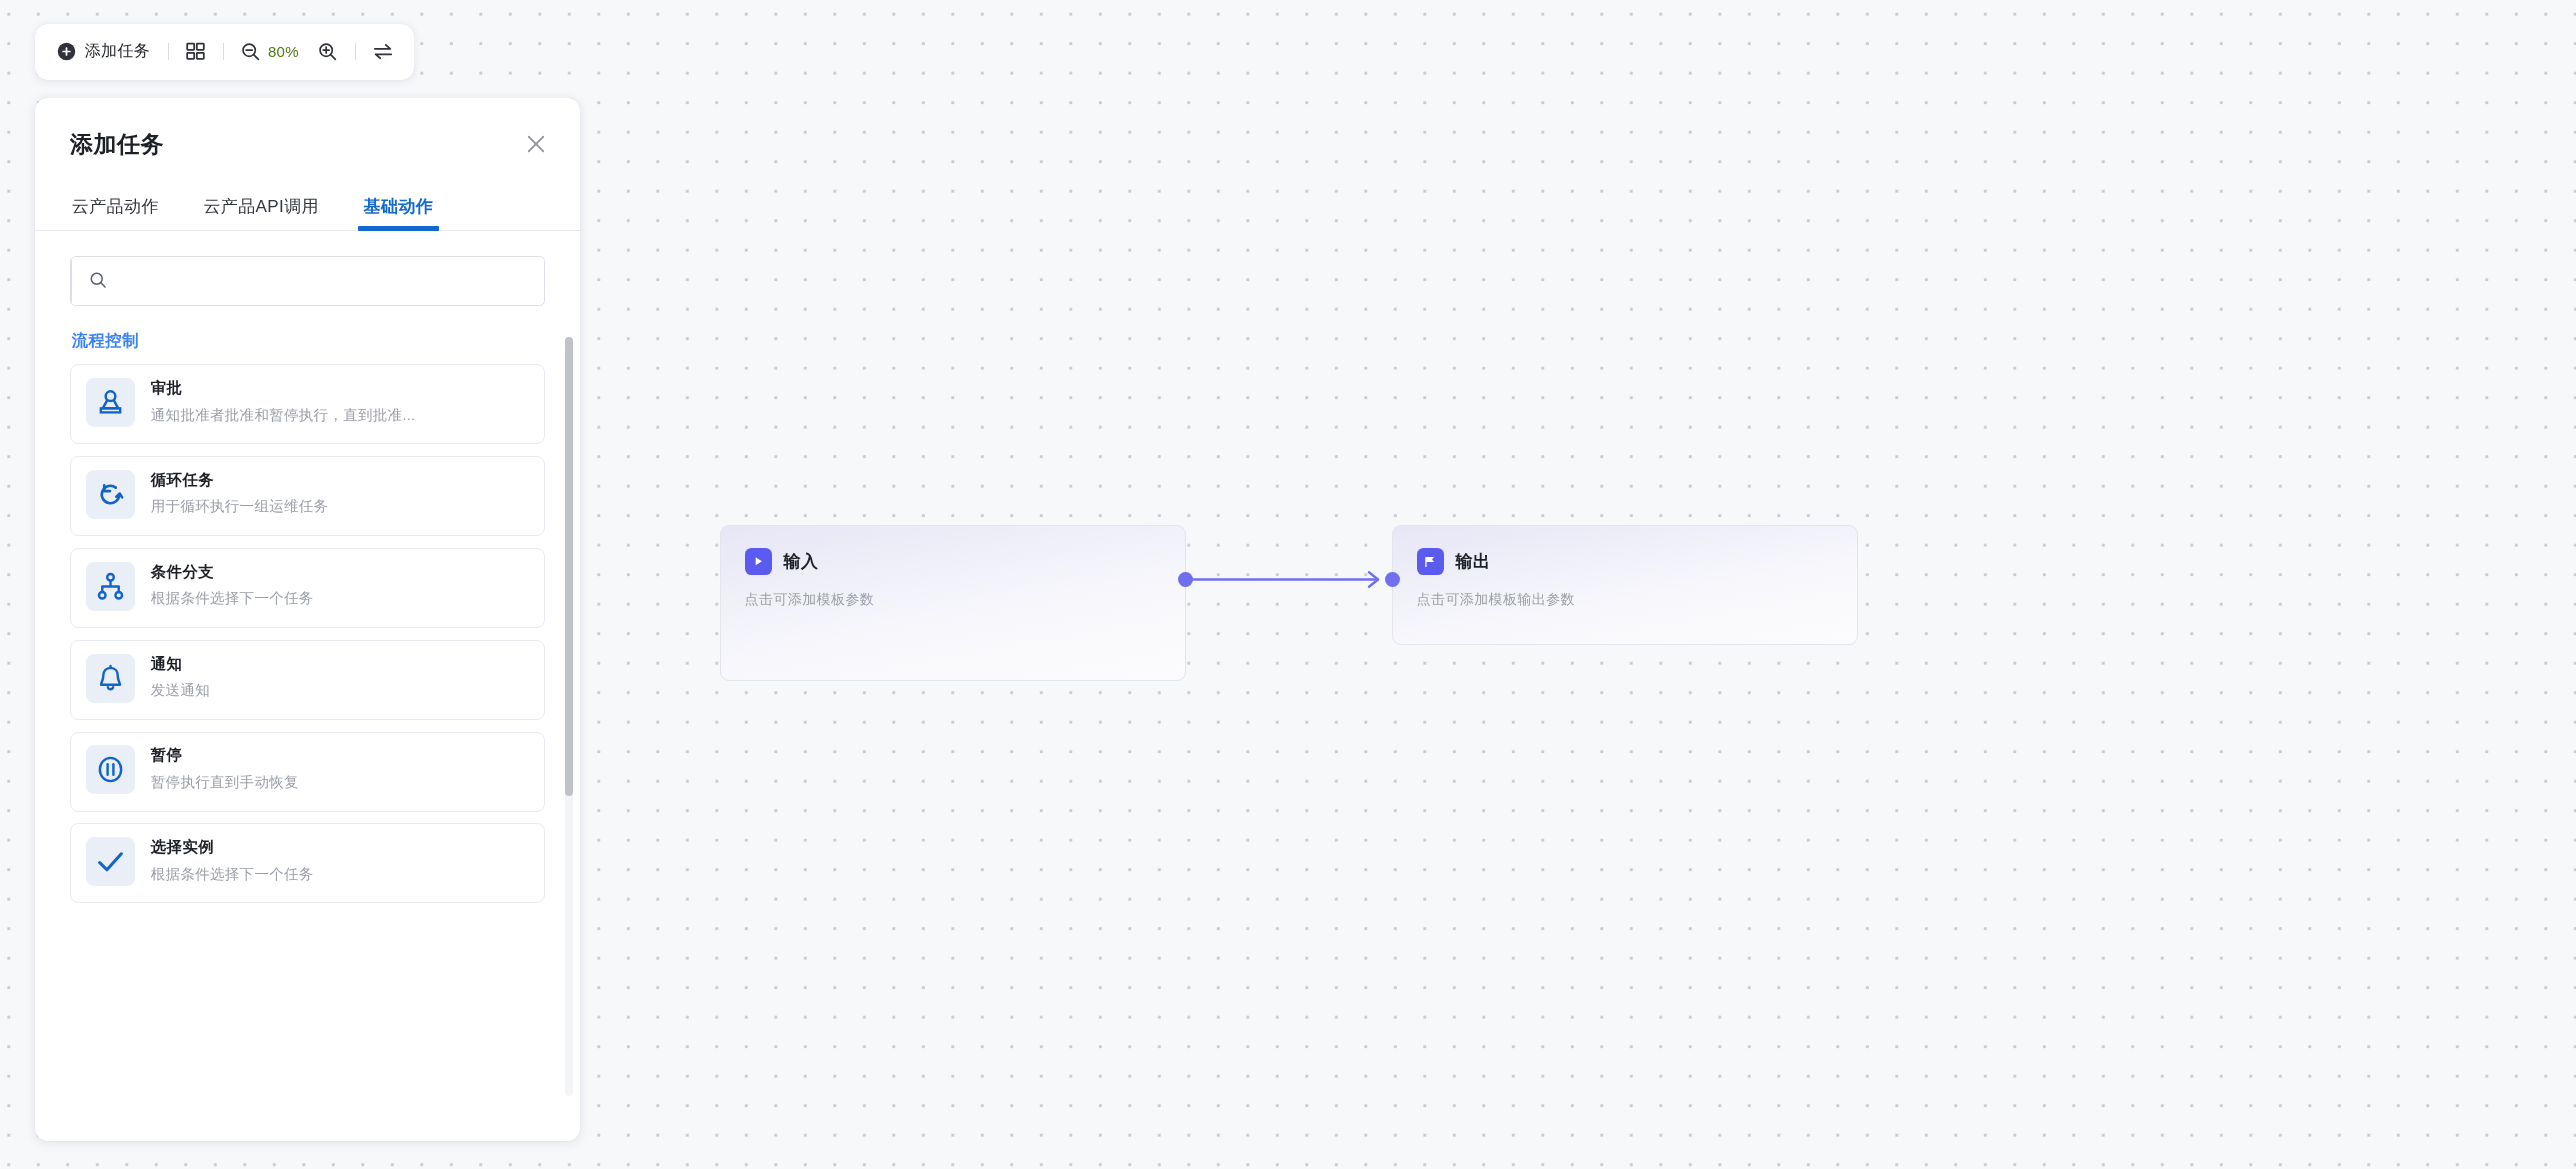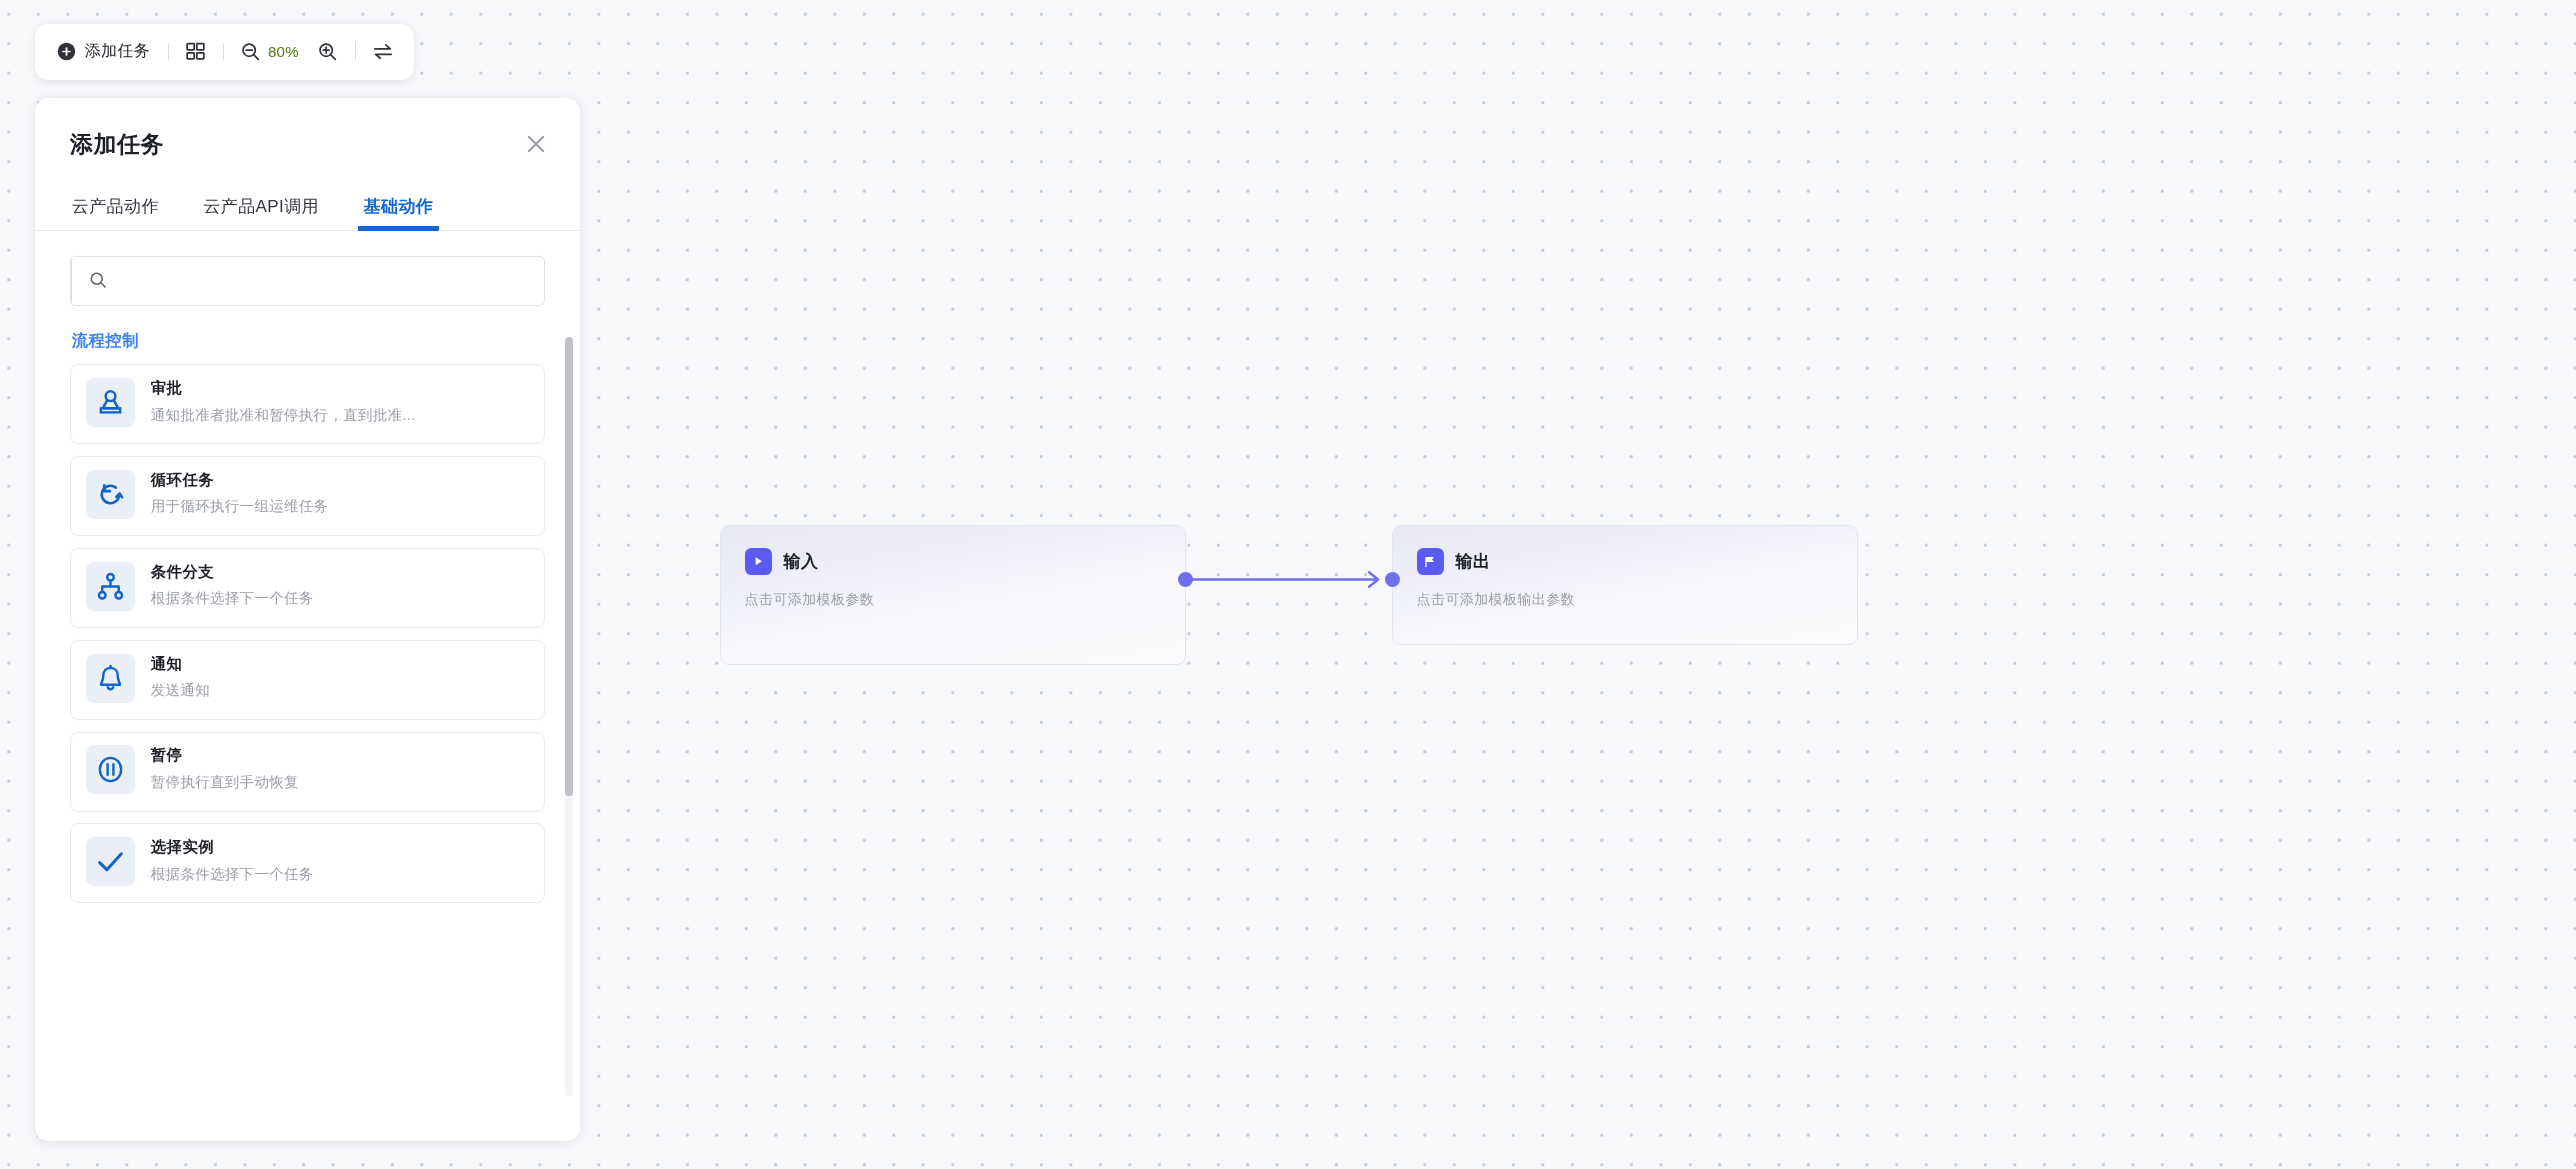--- a/index.html
+++ b/index.html
@@ -479,21 +479,21 @@
         <div class="action-desc">根据条件选择下一个任务</div>
       </div>
     </div>
 
     <div id="panel-scrollbar">
       <div id="panel-scroll-thumb"></div>
     </div>
   </div>
 </div>
 
-<div class="flow-node" id="node-input" style="left:720px; top:525px; width:466px; height:140px;">
+<div class="flow-node" id="node-input" style="left:720px; top:525px; width:466px; height:156px;">
   <div class="node-head">
     <div class="node-badge">
       <svg width="14.5" height="14.5" viewBox="0 0 16 16">
         <path d="M5.2 3.6 L12 8 L5.2 12.4 Z" fill="#ffffff"></path>
       </svg>
     </div>
     <div class="node-title">输入</div>
   </div>
   <div class="node-sub">点击可添加模板参数</div>
 </div>

